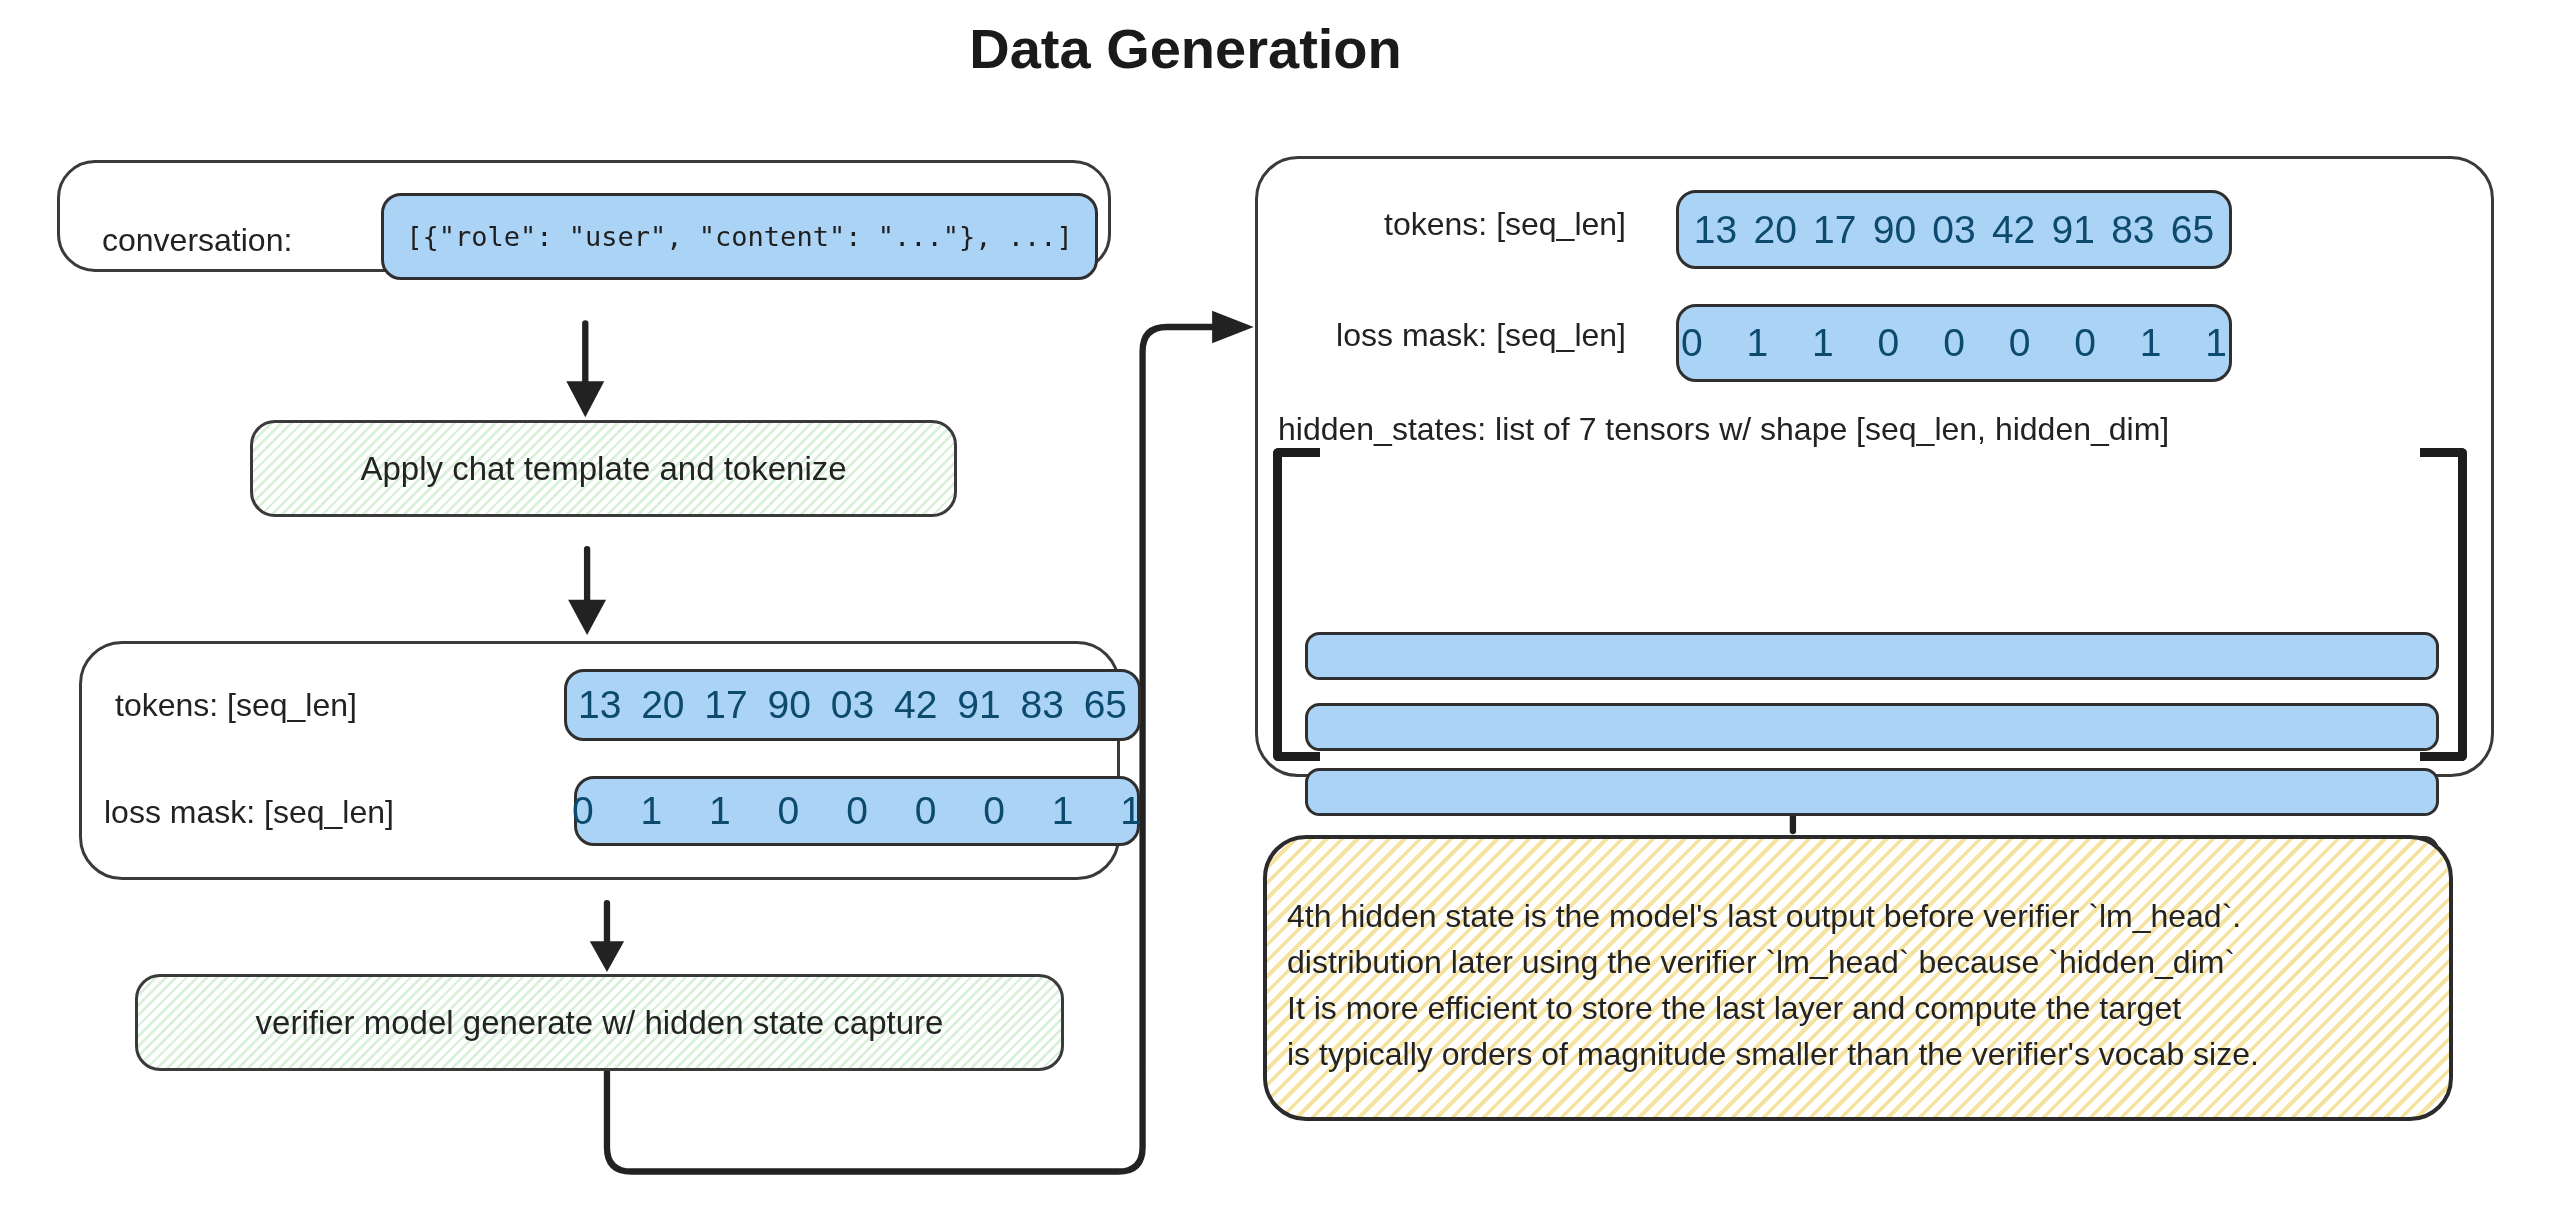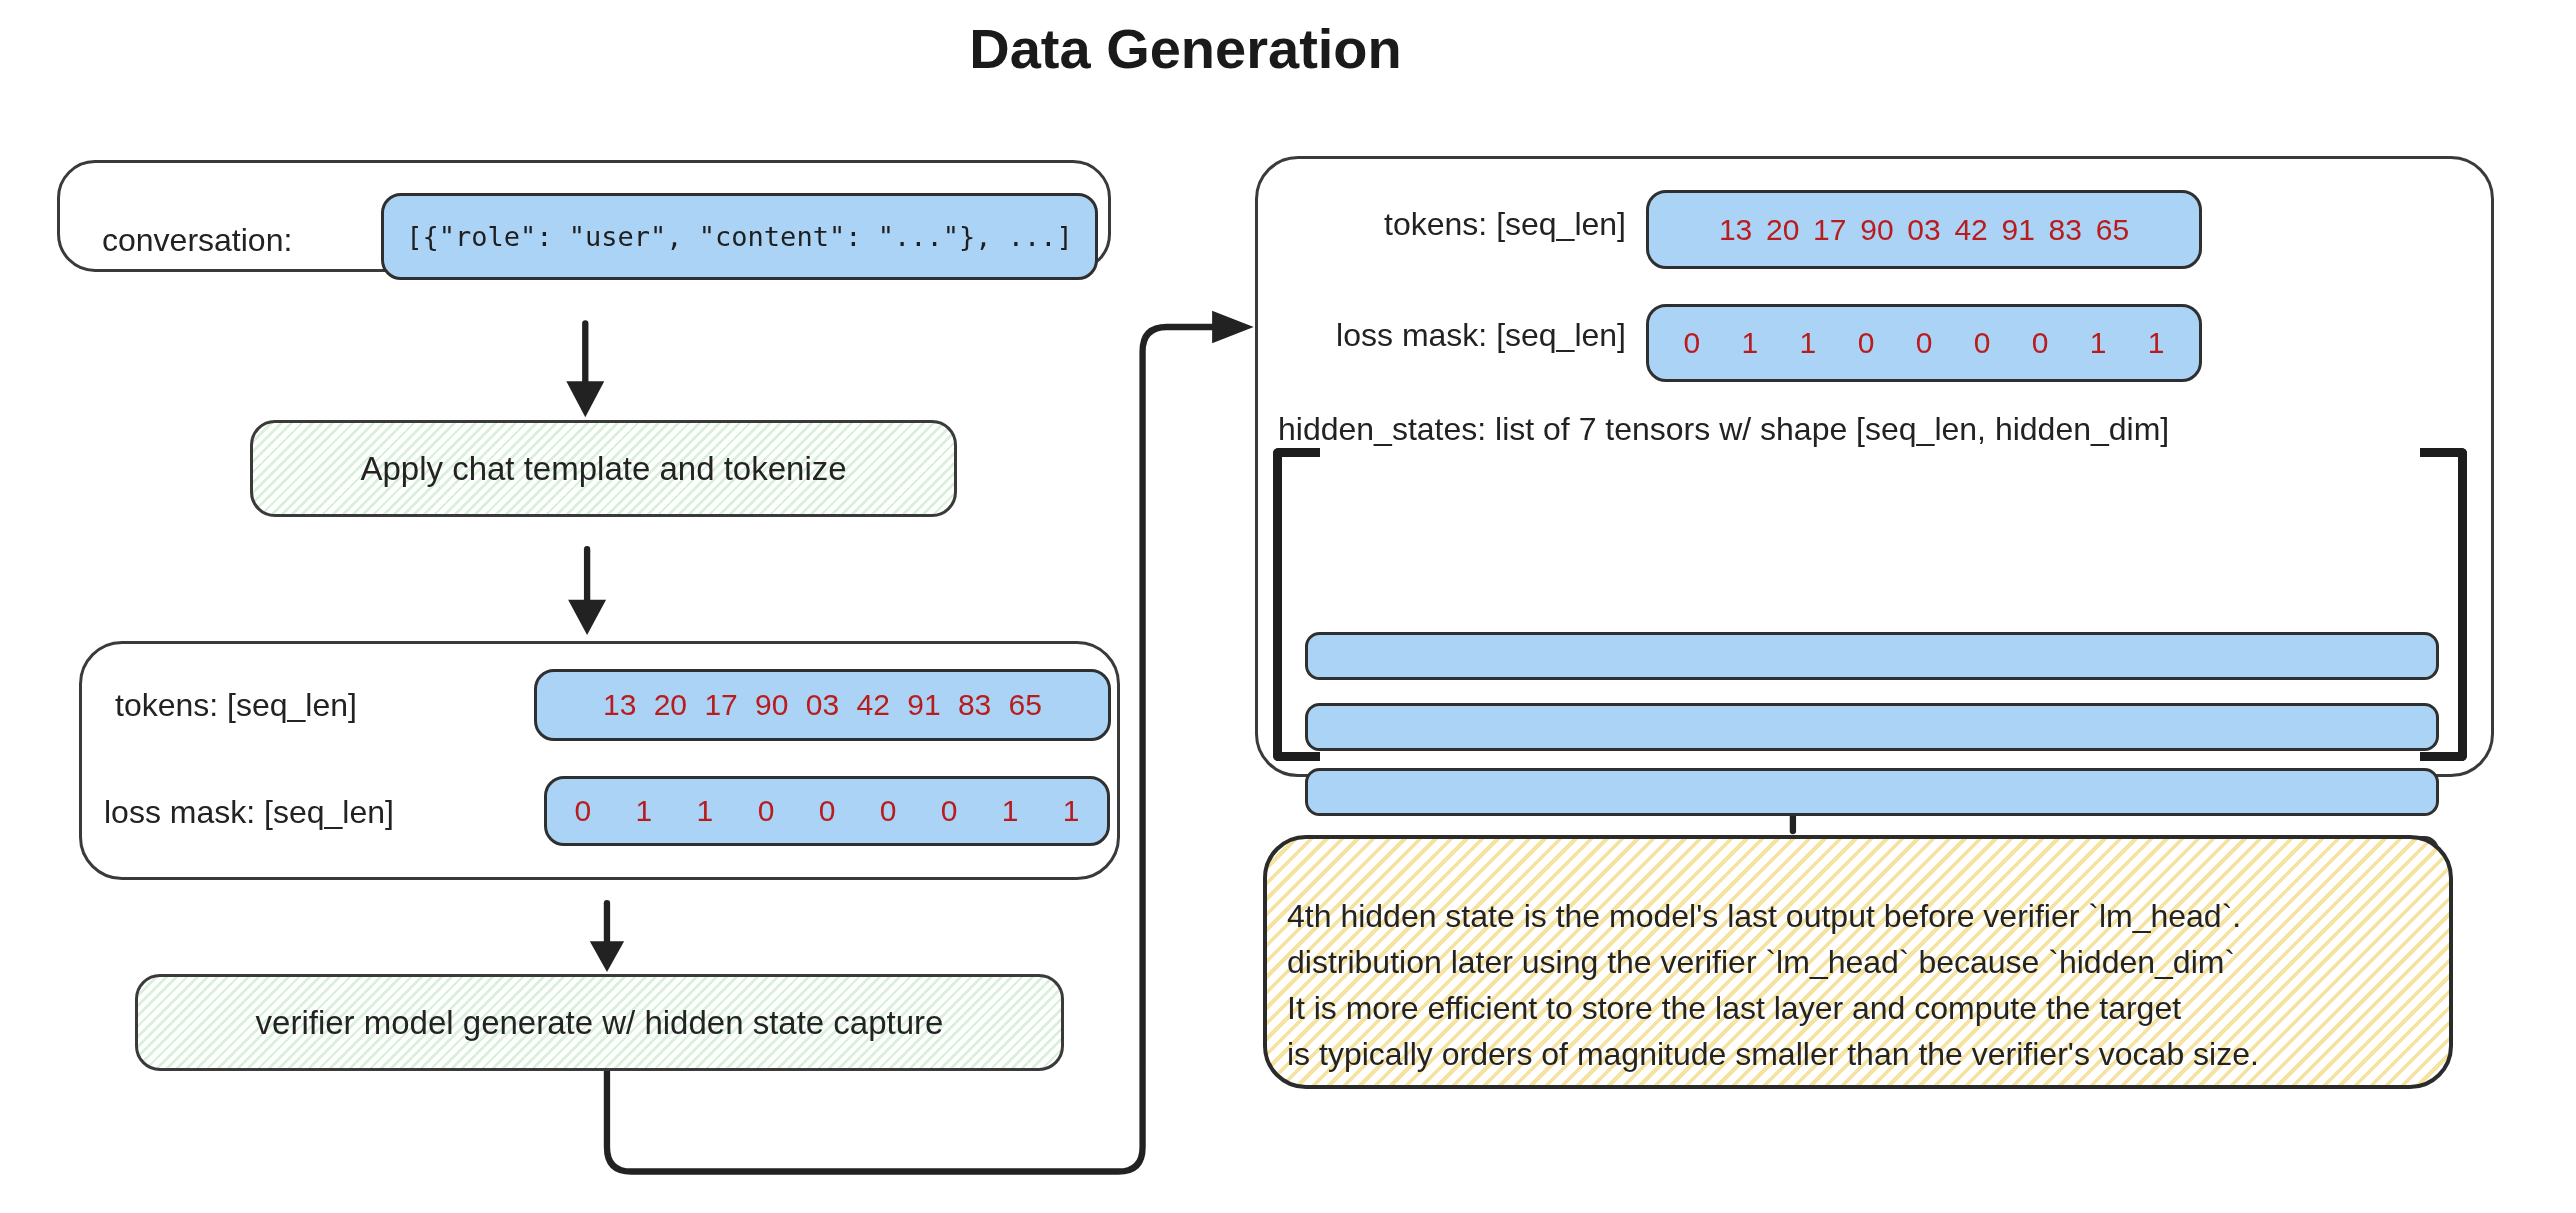--- a/index.html
+++ b/index.html
@@ -24,42 +24,42 @@
     display:flex;align-items:center;justify-content:center;
   }
   .hatch-yellow{
     background:
       repeating-linear-gradient(135deg,#ffffff 0px,#ffffff 7.2px,#f6e3a2 7.2px,#f6e3a2 11px);
     border-radius:43px;border:4.5px solid #2b2b2b;position:absolute;box-sizing:border-box;
   }
   .label{position:absolute;font-size:32px;color:#222222;white-space:nowrap;}
   .step-text{font-size:33px;color:#232323;}
   .mono{font-family:"DejaVu Sans Mono",monospace;}
-  .numbers{font-size:30px;color:#b91c1c;}
+  .numbers{font-size:39px;color:#0c4a6e;margin-left:30px;}
   
   .conv-box{left:57px;top:160px;width:1054px;height:112px;}
   .step1{left:250px;top:420px;width:707px;height:97px;}
   .tok-box{left:79px;top:641px;width:1041px;height:239px;border-radius:43px;}
   .step2{left:135px;top:974px;width:929px;height:97px;}
   
   .right-panel{left:1255px;top:156px;width:1239px;height:621px;border-radius:43px;}
   .bracket{position:absolute;width:47px;top:445px;height:313px;box-sizing:border-box;}
   .bracket-left{left:1270px;border-left:9px solid #1d1d1d;border-top:9px solid #1d1d1d;border-bottom:9px solid #1d1d1d;border-top-left-radius:5.4px;border-bottom-left-radius:5.4px;}
   .bracket-right{left:2417px;border-right:9px solid #1d1d1d;border-top:9px solid #1d1d1d;border-bottom:9px solid #1d1d1d;border-top-right-radius:5.4px;border-bottom-right-radius:5.4px;}
   .tensor-list{position:absolute;left:1302px;top:0px;width:1134px;height:813px;}
   .tensor-bar{
     position:absolute;left:0;width:1134px;height:48px;background:#abd3f5;
     border:3.6px solid #2f2f2f;border-radius:14.5px;box-sizing:border-box;
   }
   .tensor-bar:nth-child(1){top:473px;}
   .tensor-bar:nth-child(2){top:544px;}
   .tensor-bar:nth-child(3){top:609px;}
   .tensor-bar:nth-child(4){top:677px;}
   
-  .note{left:1263px;top:835px;width:1190px;height:254px;}
+  .note{left:1263px;top:835px;width:1190px;height:286px;}
   .note-inner{position:absolute;left:20px;top:54px;width:1147px;}
   .note-line{font-size:32px;line-height:46px;color:#232323;white-space:nowrap;}
   
   .connectors{position:absolute;left:0;top:0;width:2576px;height:1214px;pointer-events:none;}
 </style>
 </head>
 <body>
 
 <div class="canvas">
 

